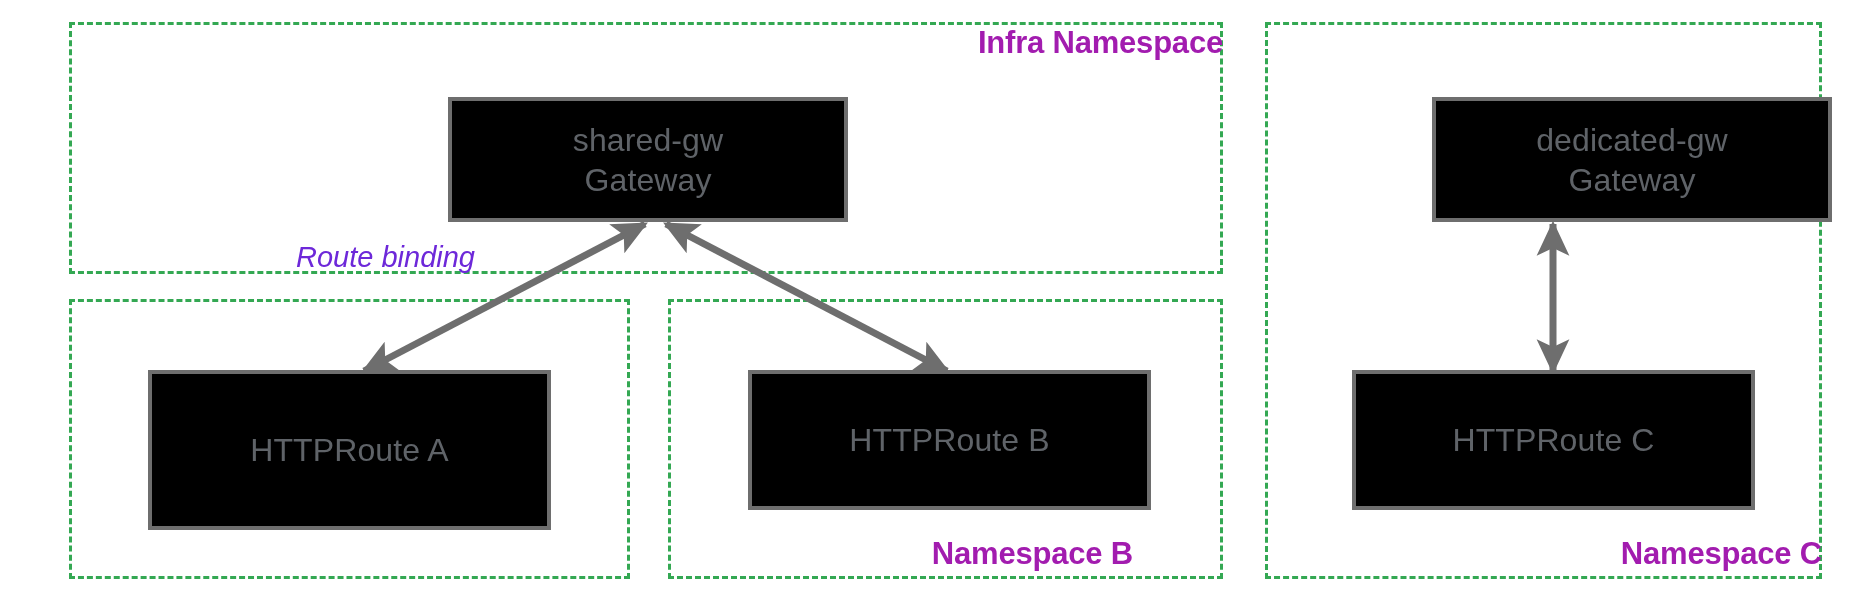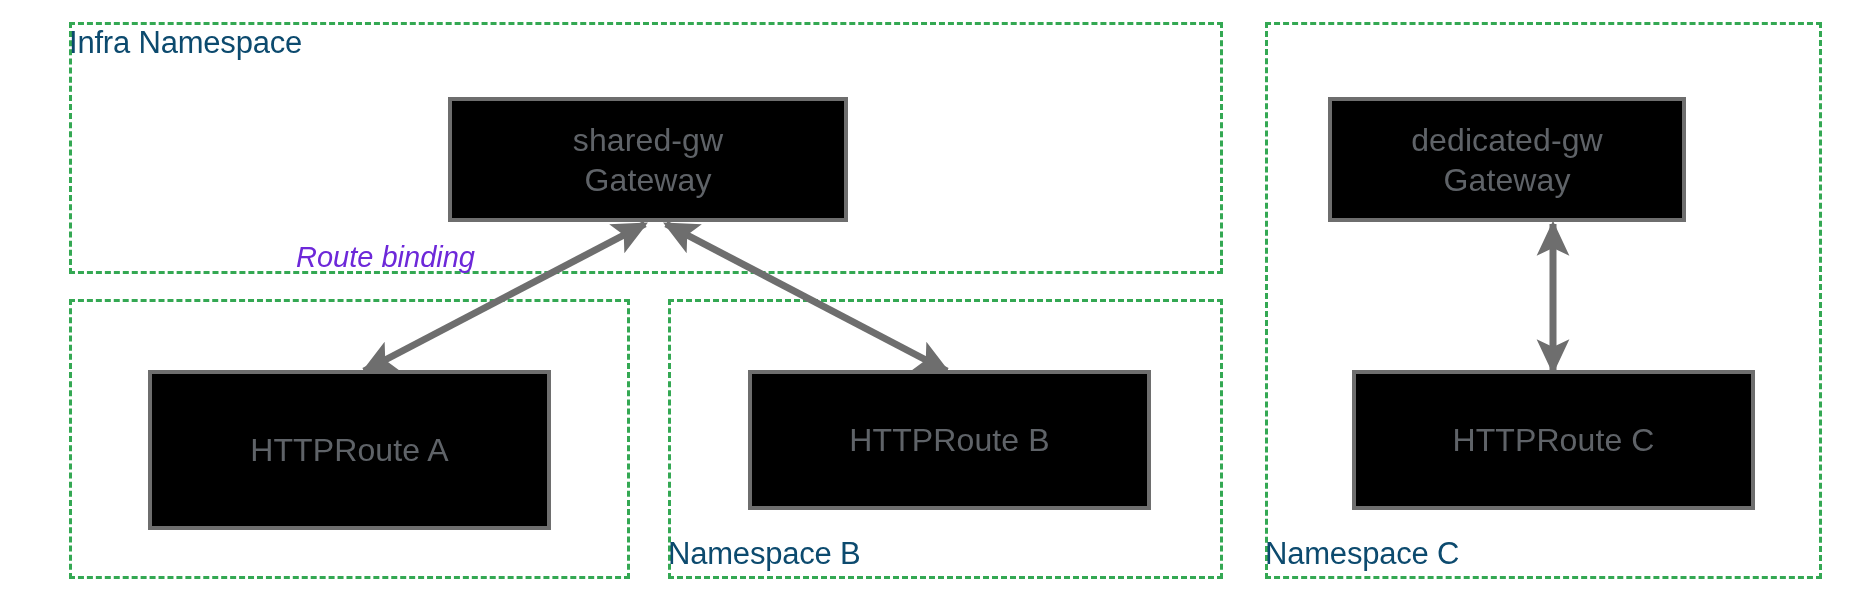--- a/index.html
+++ b/index.html
@@ -22,26 +22,26 @@
   .ns {
     position: absolute;
     box-sizing: border-box;
     border: 3px dashed #34a853;
     background: transparent;
   }
 
   
   .ns-label {
     position: absolute;
-    color: #0c4a6e;
-    font-weight: normal;
+    color: #a21caf;
+    font-weight: bold;
     font-size: 31px;
     letter-spacing: -0.2px;
     white-space: nowrap;
-    text-align: left;
+    text-align: right;
     line-height: 1;
   }
 
   
   .res-box {
     position: absolute;
     box-sizing: border-box;
     border: 4px solid #6e6e6e;
     background: #000000;
     display: flex;
@@ -106,21 +106,21 @@
     <line x1="947" y1="371" x2="666" y2="224" stroke="#6e6e6e" stroke-width="7" marker-start="url(#ah)" marker-end="url(#ah)"></line>
 
     <line x1="1553" y1="371" x2="1553" y2="224" stroke="#6e6e6e" stroke-width="7" marker-start="url(#ah)" marker-end="url(#ah)"></line>
   </svg>
 
   <div class="res-box" style="left:448px; top:97px; width:400px; height:125px;">
     <span class="res-text">shared-gw
 Gateway</span>
   </div>
 
-  <div class="res-box" style="left:1328px; top:97px; width:358px; height:125px;">
+  <div class="res-box" style="left:1432px; top:97px; width:400px; height:125px;">
     <span class="res-text">dedicated-gw
 Gateway</span>
   </div>
 
   <div class="res-box" style="left:148px; top:370px; width:403px; height:160px;">
     <span class="res-text">HTTPRoute A</span>
   </div>
 
   <div class="res-box" style="left:748px; top:370px; width:403px; height:140px;">
     <span class="res-text">HTTPRoute B</span>

